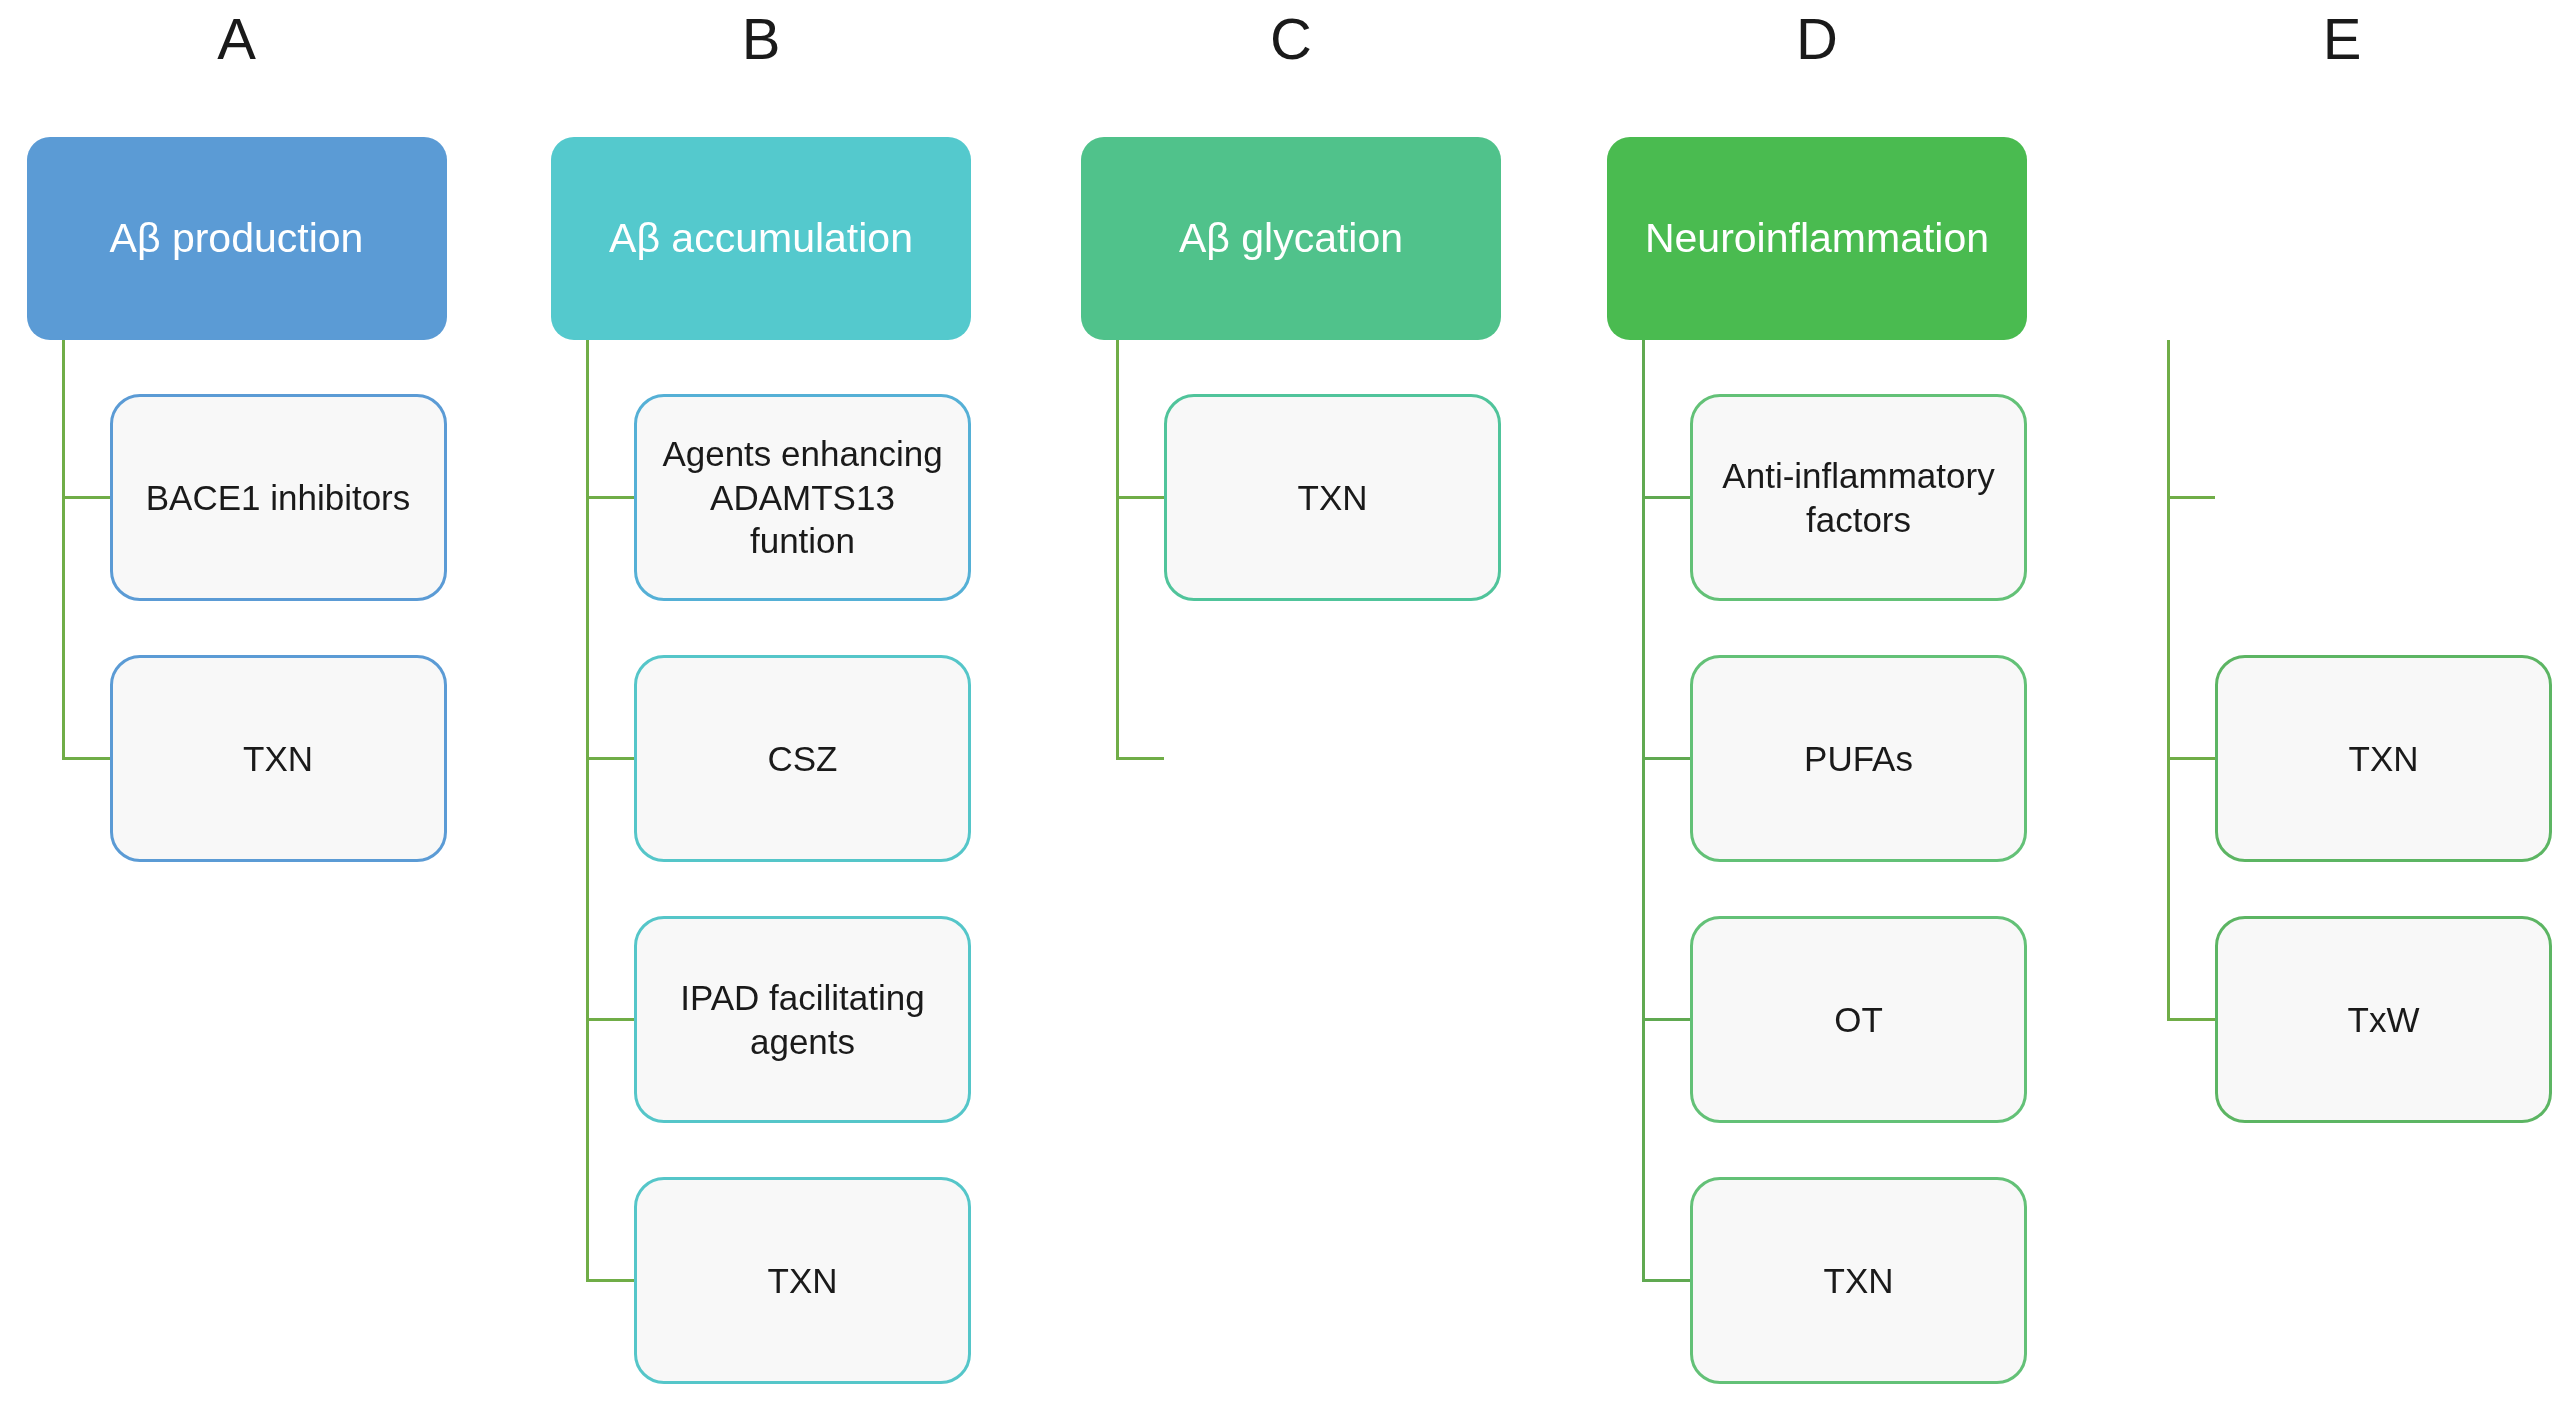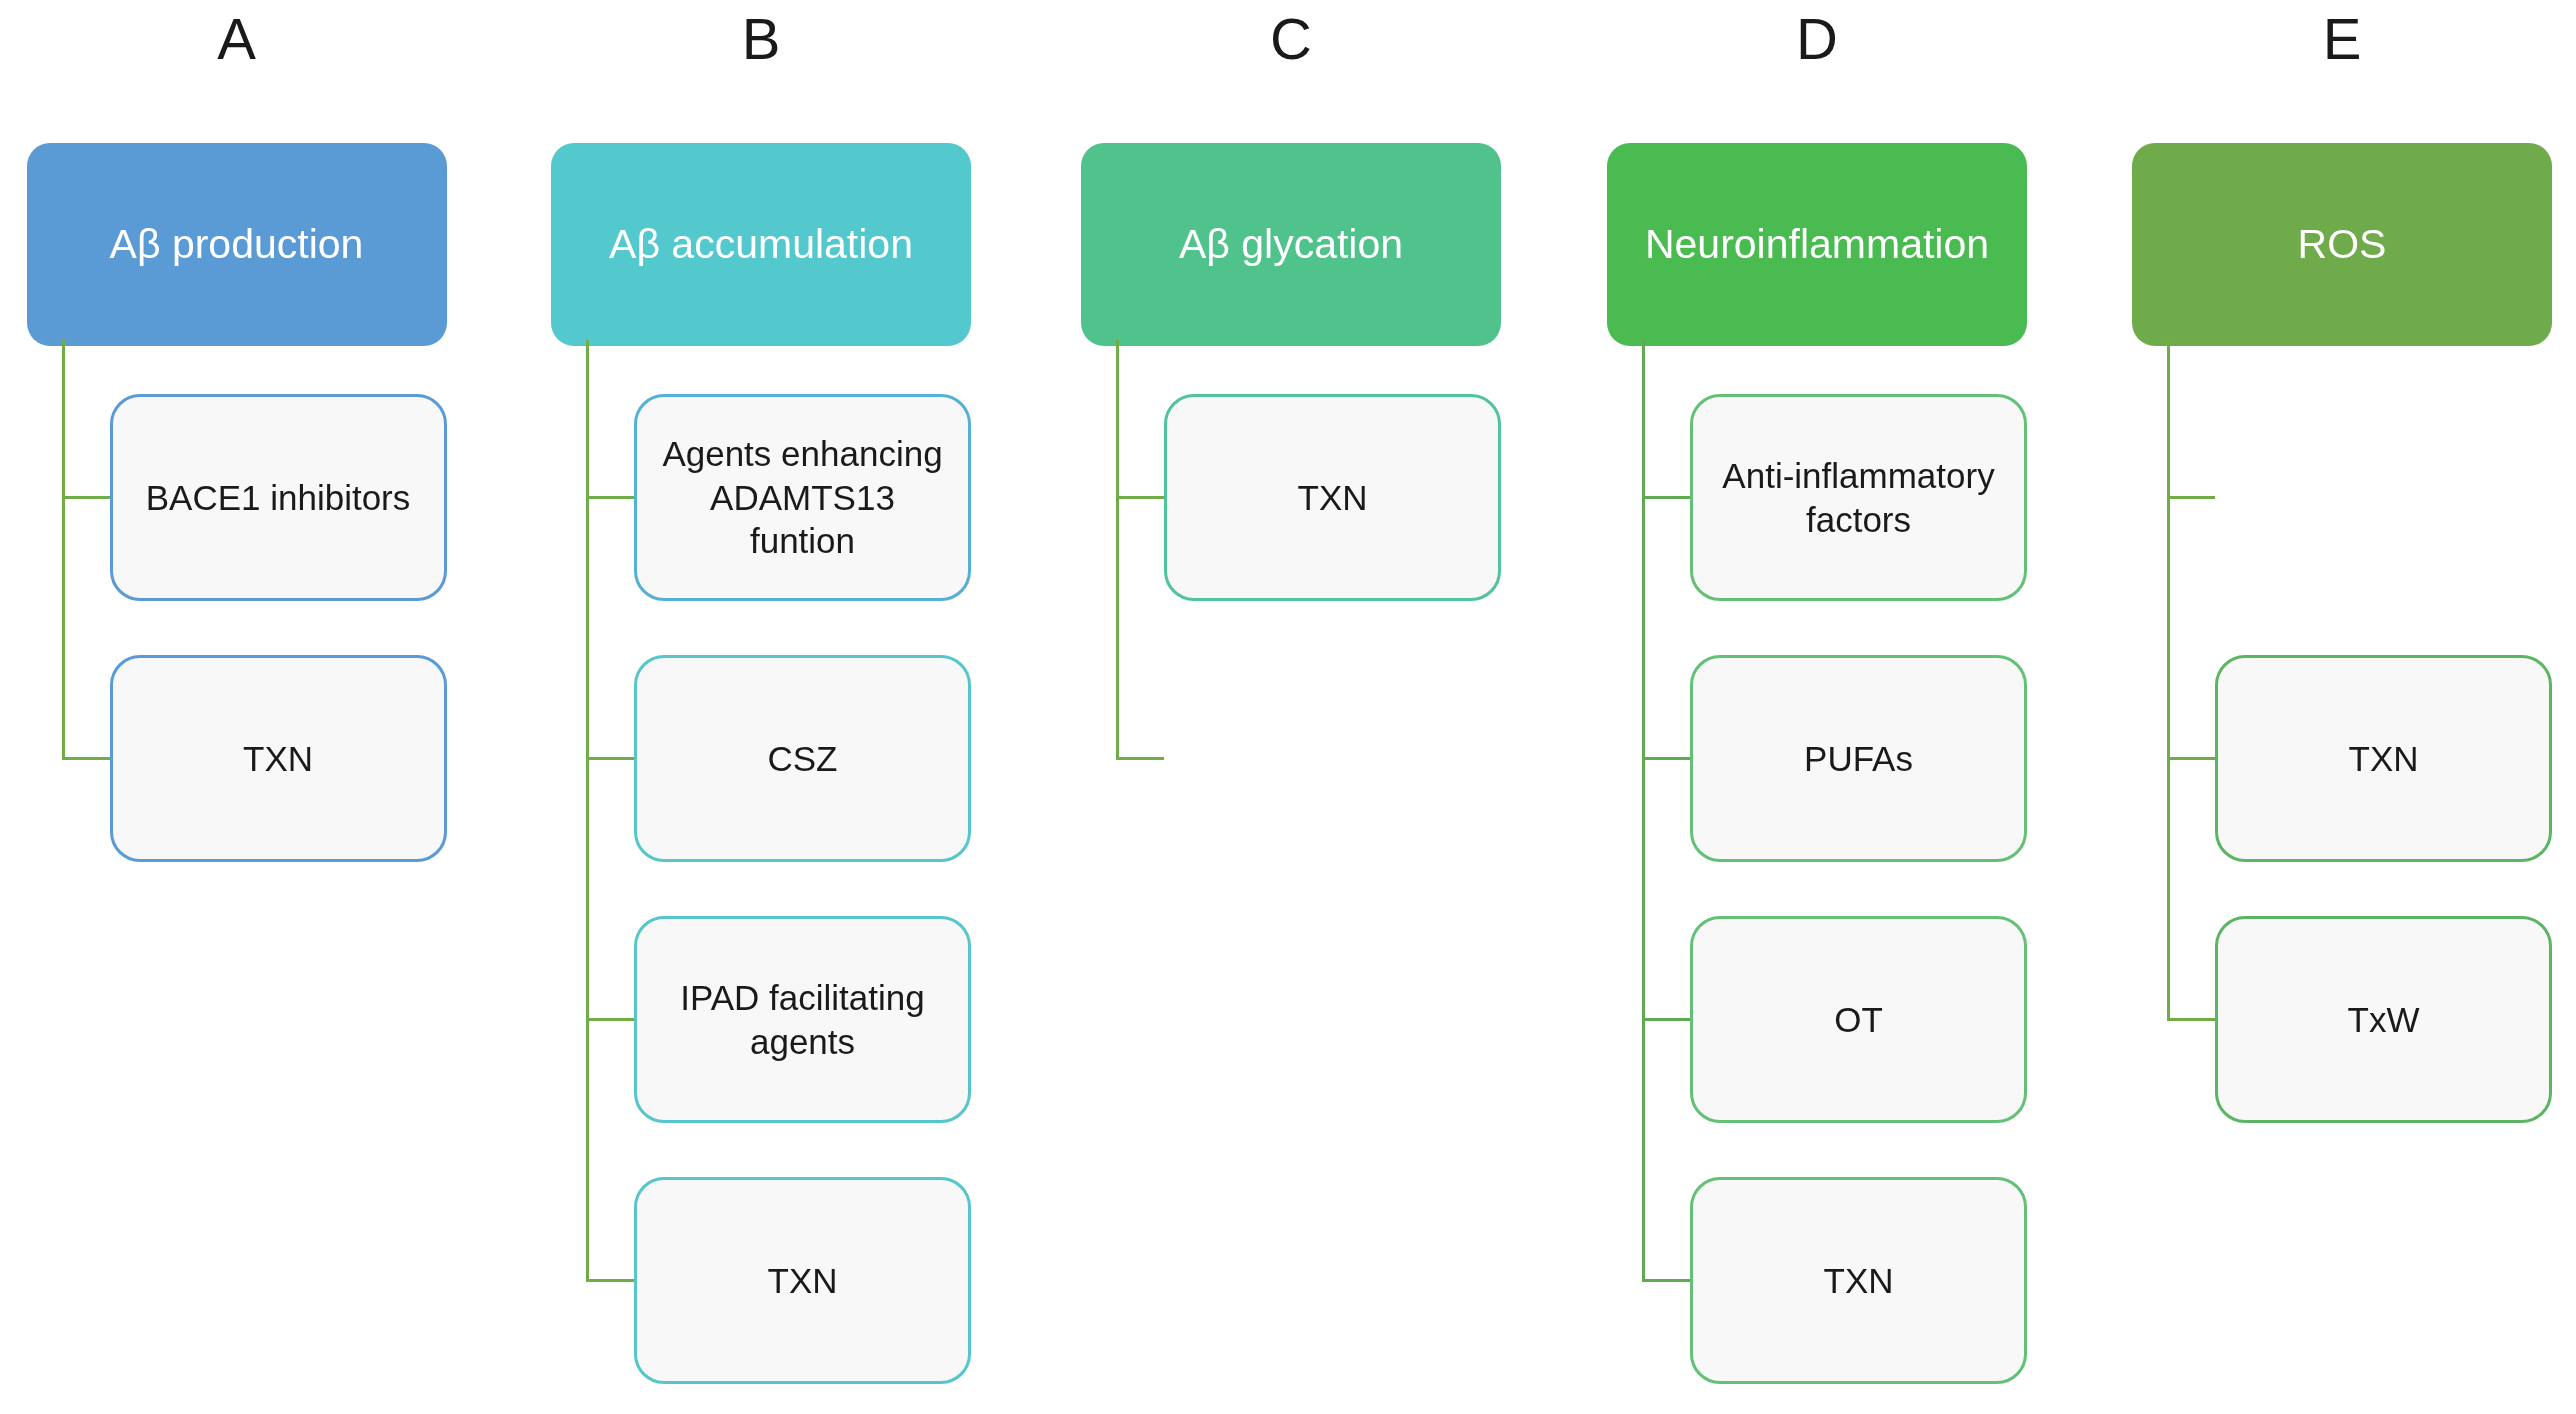--- a/index.html
+++ b/index.html
@@ -26,21 +26,20 @@
     top: 137px; left: 0;
     width: 420px; height: 203px;
     background: var(--header-color, #5B9BD5);
     border-radius: 23px;
     display: flex; align-items: center; justify-content: center;
     color: #ffffff;
     font-size: 41px;
     text-align: center;
     padding: 0 16.6px;
     box-sizing: border-box;
-    margin-top: 6px;
   }
   .child-box {
     position: absolute;
     left: 83px;
     width: 337px; height: 207px;
     background: #f8f8f8;
     border: 3.3px solid var(--border-color, #5B9BD5);
     border-radius: 30px;
     display: flex; align-items: center; justify-content: center;
     color: #1a1a1a;
@@ -156,23 +155,20 @@
     <div class="child-box r1" style="--border-color: #63C177;">
       <span>PUFAs</span>
     </div>
     <div class="child-box r3" style="--border-color: #63C177;">
       <span>TXN</span>
     </div>
   </div>
 
   <div class="column colE" style="--header-color: #70AB4B; --connector-color: #70AD47;">
     <div class="col-label">E</div>
-    <div class="header-box">
-      <span>ROS</span>
-    </div>
     <div class="vline vlen3"></div>
     <div class="hstub s0"></div>
     <div class="hstub s1"></div>
     <div class="hstub s2"></div>
     <div class="child-box r1" style="--border-color: #5CB563;">
       <span>TXN</span>
     </div>
     <div class="child-box r2" style="--border-color: #5CB563;">
       <span>TxW</span>
     </div>

